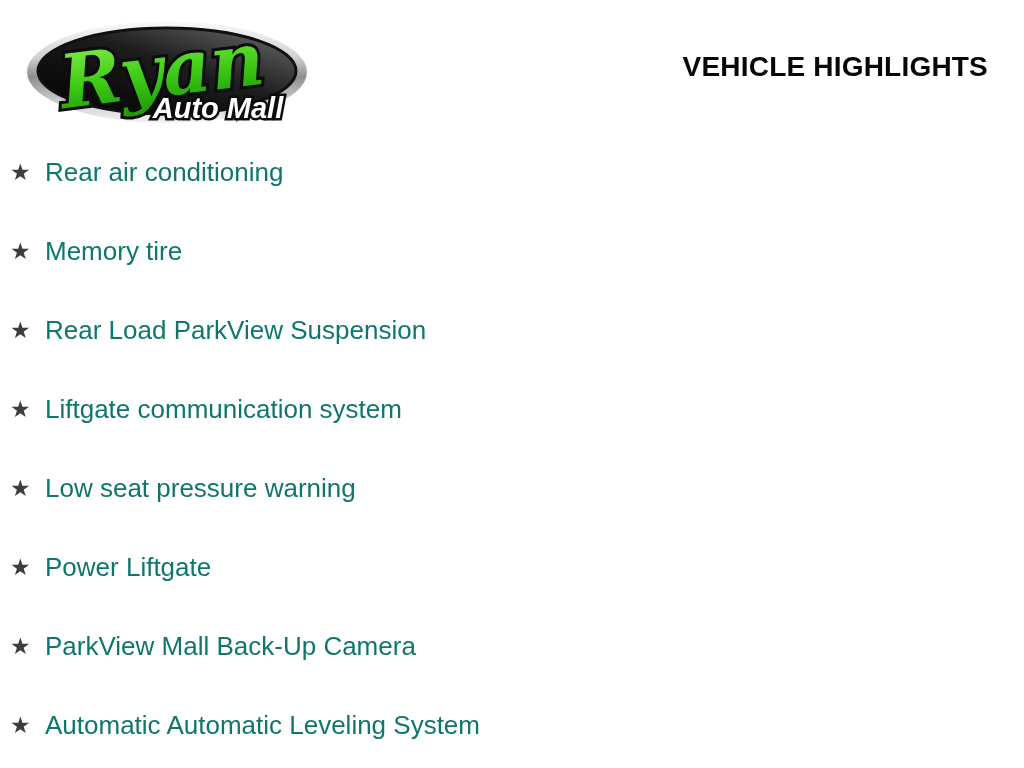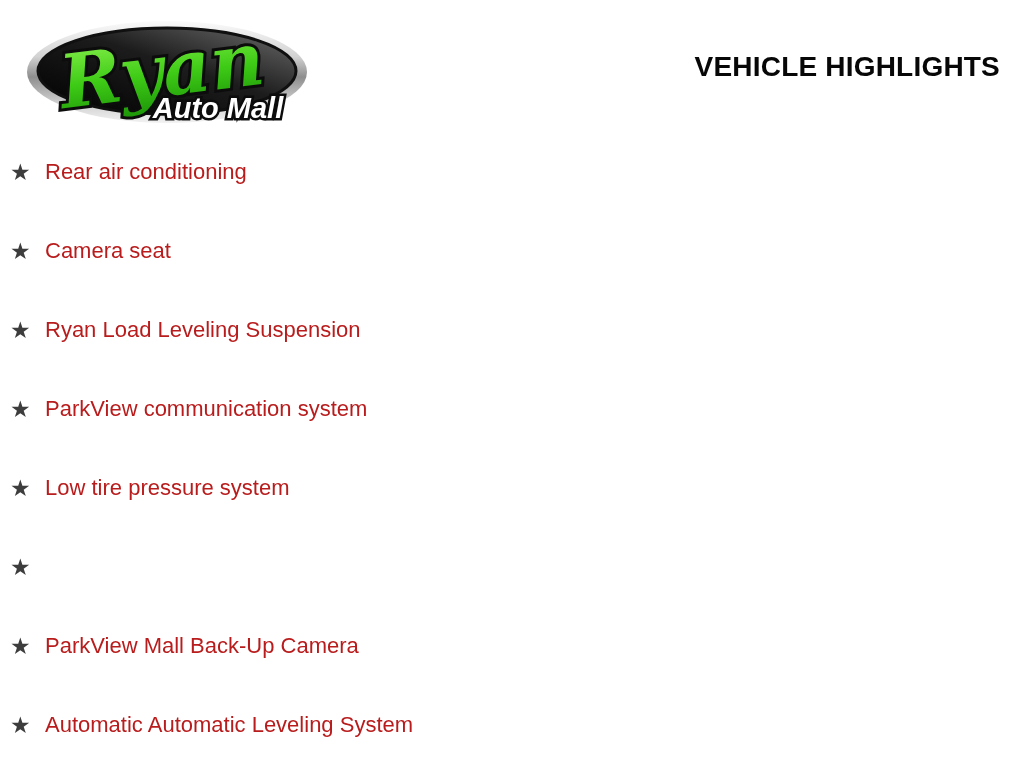--- a/index.html
+++ b/index.html
@@ -21,21 +21,21 @@
     position: absolute;
     left: 22px;
     top: 6px;
     width: 288px;
     height: 122px;
   }
   .logo svg { overflow: visible; }
   .page-title {
     position: absolute;
     top: 51px;
-    right: 24px;
+    right: 36px;
     font-size: 28px;
     font-weight: bold;
     color: #070707;
     letter-spacing: 0.2px;
     white-space: nowrap;
   }
   ul.highlights {
     position: absolute;
     left: 10px;
     top: 157px;
@@ -50,23 +50,23 @@
   }
   .star {
     display: inline-block;
     width: 35px;
     font-size: 23px;
     line-height: 30px;
     color: #3d3d3d;
     flex: 0 0 35px;
   }
   .feature-label {
-    font-size: 22px;
+    font-size: 26px;
     line-height: 30px;
-    color: #b91c1c;
+    color: #0f766e;
     white-space: nowrap;
   }
 </style>
 </head>
 <body>
 
 <div class="page">
 
   <div class="logo">
     <svg width="288" height="122" viewBox="0 0 288 122" xmlns="http://www.w3.org/2000/svg">
@@ -98,36 +98,37 @@
 
   <div class="page-title">VEHICLE HIGHLIGHTS</div>
 
   <ul class="highlights">
     <li>
       <span class="star">★</span>
       <span class="feature-label">Rear air conditioning</span>
     </li>
     <li>
       <span class="star">★</span>
-      <span class="feature-label">Camera seat</span>
+      <span class="feature-label">Memory tire</span>
     </li>
     <li>
       <span class="star">★</span>
-      <span class="feature-label">Ryan Load Leveling Suspension</span>
+      <span class="feature-label">Rear Load ParkView Suspension</span>
     </li>
     <li>
       <span class="star">★</span>
-      <span class="feature-label">ParkView communication system</span>
+      <span class="feature-label">Liftgate communication system</span>
     </li>
     <li>
       <span class="star">★</span>
-      <span class="feature-label">Low tire pressure system</span>
+      <span class="feature-label">Low seat pressure warning</span>
     </li>
     <li>
       <span class="star">★</span>
+      <span class="feature-label">Power Liftgate</span>
     </li>
     <li>
       <span class="star">★</span>
       <span class="feature-label">ParkView Mall Back-Up Camera</span>
     </li>
     <li>
       <span class="star">★</span>
       <span class="feature-label">Automatic Automatic Leveling System</span>
     </li>
   </ul>

